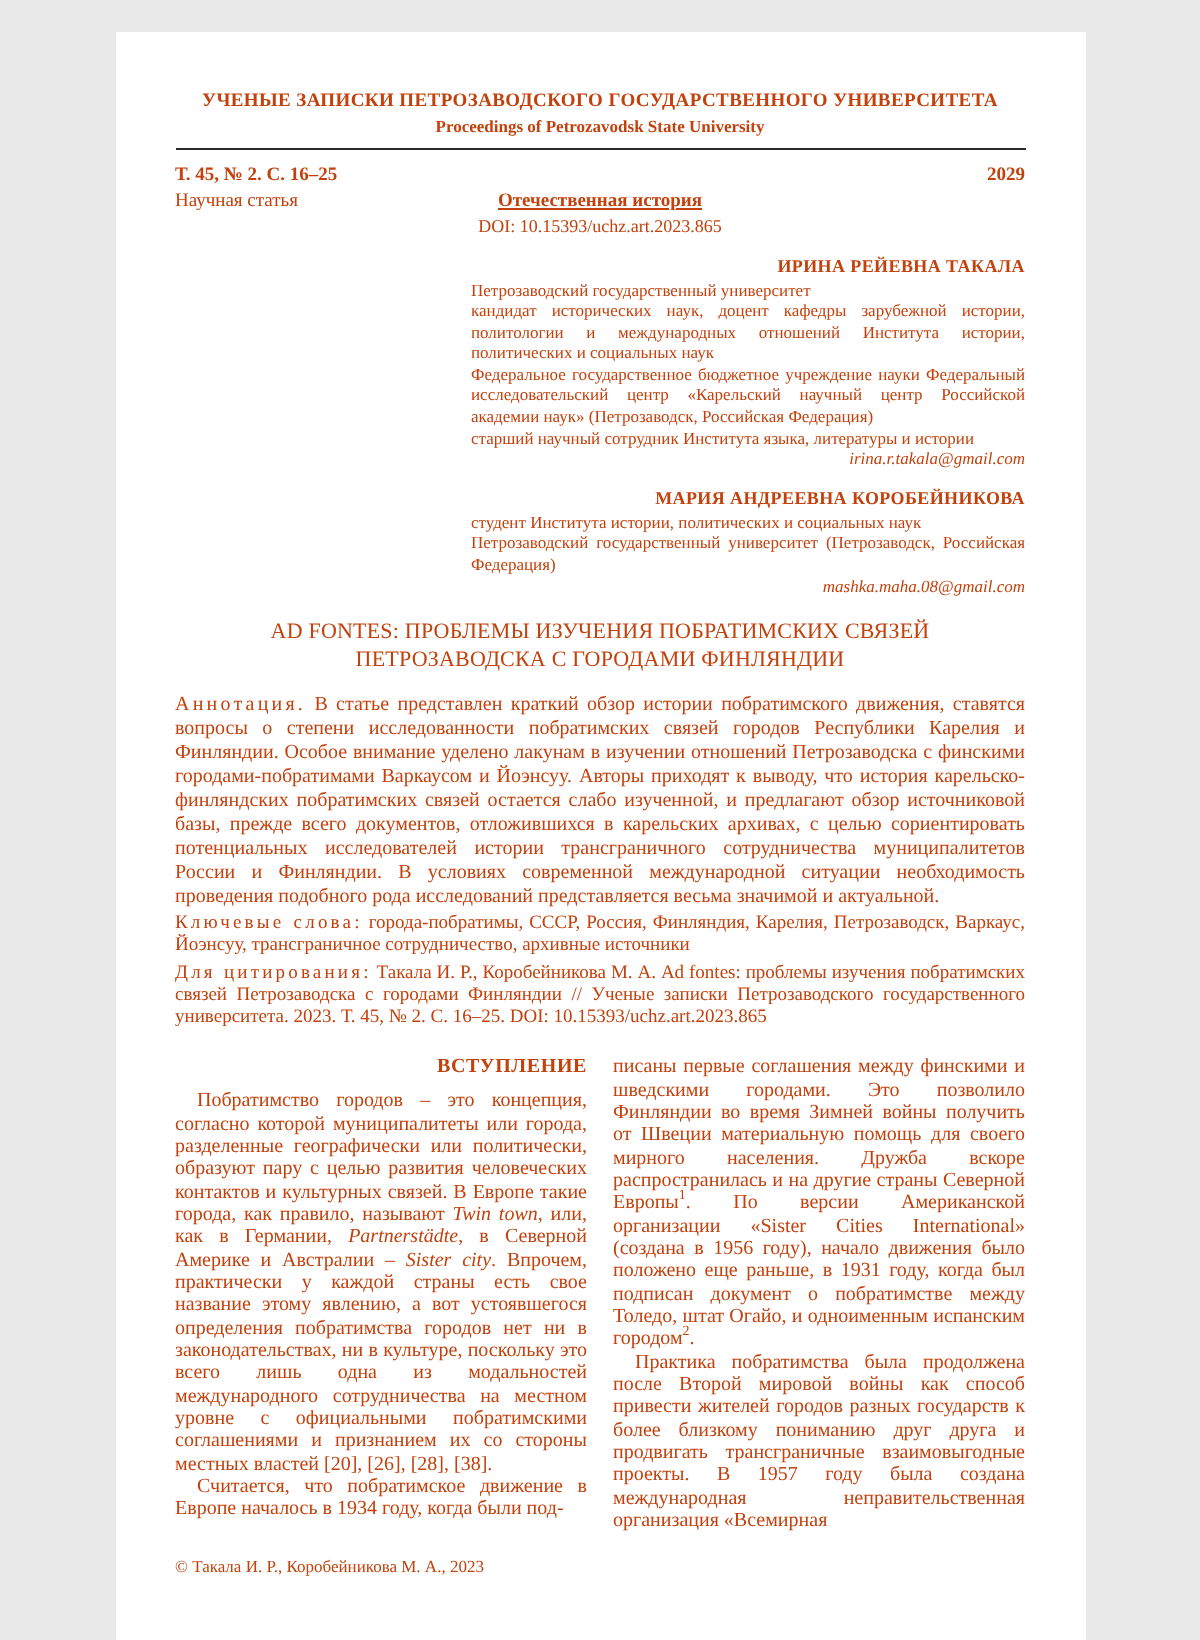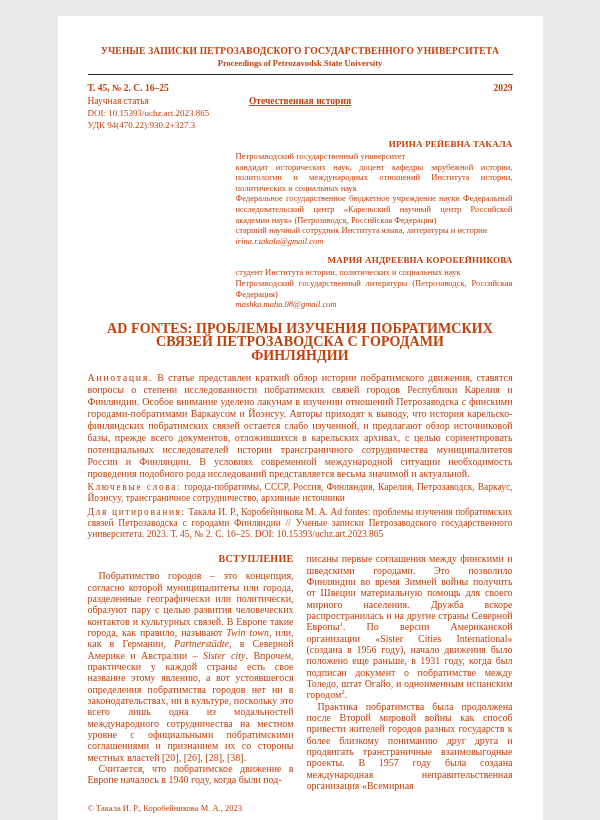--- a/index.html
+++ b/index.html
@@ -14,29 +14,29 @@
     color:#c2410c;
     -webkit-font-smoothing:antialiased;
   }
   
   .jtitle{ text-align:center;font-weight:bold;font-size:9.5px;letter-spacing:.2px; }
   .jsub{ text-align:center;font-weight:bold;font-size:8.5px;margin-top:2px; }
   .hrule{ border:none;border-top:1px solid #2a2a2a;margin:6px 0 7px 0; }
   .meta-row{ display:flex;justify-content:space-between;font-size:9.5px;font-weight:bold;line-height:12px; }
   .meta-row2{ display:grid;grid-template-columns:1fr auto 1fr;font-size:9.5px;line-height:13px;margin-top:1px; }
   .meta-row2 .mid{ font-weight:bold;text-align:center;text-decoration:underline; }
-  .doi,.udc{ font-size:9px;line-height:11.5px; }
+  .doi,.udc{ font-size:9px;line-height:11.5px;text-align:center; }
   
   .authors{ margin-top:7px;font-family:Liberation Serif, serif; }
   .author{ width:277px;margin-left:auto;margin-bottom:8px; }
   .author .aname{ font-weight:bold;font-size:9px;text-align:right;letter-spacing:.2px;line-height:12px;margin-bottom:1px; }
   .author .aline{ font-size:8.5px;line-height:10.6px;text-align:justify; }
-  .author .aemail{ font-size:8.5px;line-height:10.6px;font-style:italic; }
+  .author .aemail{ font-size:8.5px;line-height:10.6px;font-style:italic;text-align:right; }
   
-  .atitle{ text-align:center;font-weight:bold;font-size:14px;line-height:13.5px;margin:12px 18px 0 18px;letter-spacing:.1px; }
+  .atitle{ text-align:center;font-weight:normal;font-size:11px;line-height:13.5px;margin:12px 18px 0 18px;letter-spacing:.1px; }
   .abstract{ margin:10px 0 0 0;font-size:10px;line-height:12px;text-align:justify; }
   .abstract .lead{ text-indent:10px;display:inline; }
   .spaced{ letter-spacing:1.6px; }
   .kw,.cite{ margin:2px 0 0 0;font-size:9.5px;line-height:11.2px;text-align:justify; }
   
   .columns{ display:flex;gap:13px;margin-top:13px; }
   .col{ width:263px; }
   .sec-head{ font-weight:bold;font-size:10px;letter-spacing:.3px;padding-left:8px;margin:0 0 5px 0;line-height:12px;text-align:right; }
   .col p{ margin:0;font-size:10px;line-height:11.35px;text-align:justify; }
   .col p.ind{ text-indent:11px; }
@@ -55,52 +55,51 @@
   <div class="meta-row">
     <span>Т. 45, № 2. С. 16–25</span>
     <span>2029</span>
   </div>
   <div class="meta-row2">
     <span>Научная статья</span>
     <span class="mid">Отечественная история</span>
     <span></span>
   </div>
   <div class="doi">DOI: 10.15393/uchz.art.2023.865</div>
-  <div class="udc">УДК 94(470.22):930.2+327.3</div>
 
   <div class="authors">
     <div class="author">
       <div class="aname">ИРИНА РЕЙЕВНА ТАКАЛА</div>
       <div class="aline">Петрозаводский государственный университет</div>
       <div class="aline">кандидат исторических наук, доцент кафедры зарубежной истории, политологии и международных отношений Института истории, политических и социальных наук</div>
       <div class="aline">Федеральное государственное бюджетное учреждение науки Федеральный исследовательский центр «Карельский научный центр Российской академии наук» (Петрозаводск, Российская Федерация)</div>
       <div class="aline">старший научный сотрудник Института языка, литературы и истории</div>
       <div class="aemail">irina.r.takala@gmail.com</div>
     </div>
     <div class="author">
       <div class="aname">МАРИЯ АНДРЕЕВНА КОРОБЕЙНИКОВА</div>
       <div class="aline">студент Института истории, политических и социальных наук</div>
-      <div class="aline">Петрозаводский государственный литературы (Петрозаводск, Российская Федерация)</div>
+      <div class="aline">Петрозаводский государственный университет (Петрозаводск, Российская Федерация)</div>
       <div class="aemail">mashka.maha.08@gmail.com</div>
     </div>
   </div>
 
   <div class="atitle">AD FONTES: ПРОБЛЕМЫ ИЗУЧЕНИЯ ПОБРАТИМСКИХ СВЯЗЕЙ ПЕТРОЗАВОДСКА С ГОРОДАМИ ФИНЛЯНДИИ</div>
 
   <p class="abstract"><span class="spaced lead">Аннотация.</span> <span>В статье представлен краткий обзор истории побратимского движения, ставятся вопросы о степени исследованности побратимских связей городов Республики Карелия и Финляндии. Особое внимание уделено лакунам в изучении отношений Петрозаводска с финскими городами-побратимами Варкаусом и Йоэнсуу. Авторы приходят к выводу, что история карельско-финляндских побратимских связей остается слабо изученной, и предлагают обзор источниковой базы, прежде всего документов, отложившихся в карельских архивах, с целью сориентировать потенциальных исследователей истории трансграничного сотрудничества муниципалитетов России и Финляндии. В условиях современной международной ситуации необходимость проведения подобного рода исследований представляется весьма значимой и актуальной.</span></p>
 
   <p class="kw"><span class="spaced">Ключевые слова:</span> <span>города-побратимы, СССР, Россия, Финляндия, Карелия, Петрозаводск, Варкаус, Йоэнсуу, трансграничное сотрудничество, архивные источники</span></p>
 
   <p class="cite"><span class="spaced">Для цитирования:</span> <span>Такала И. Р., Коробейникова М. А. Ad fontes: проблемы изучения побратимских связей Петрозаводска с городами Финляндии // Ученые записки Петрозаводского государственного университета. 2023. Т. 45, № 2. С. 16–25. DOI: 10.15393/uchz.art.2023.865</span></p>
 
   <div class="columns">
     <div class="col">
       <div class="sec-head">ВСТУПЛЕНИЕ</div>
       <p class="ind"><span>Побратимство городов – это концепция, согласно которой муниципалитеты или города, разделенные географически или политически, образуют пару с целью развития человеческих контактов и культурных связей. В Европе такие города, как правило, называют </span><span style="font-style: italic;">Twin town</span><span>, или, как в Германии, </span><span style="font-style: italic;">Partnerstädte</span><span>, в Северной Америке и Австралии – </span><span style="font-style: italic;">Sister city</span><span>. Впрочем, практически у каждой страны есть свое название этому явлению, а вот устоявшегося определения побратимства городов нет ни в законодательствах, ни в культуре, поскольку это всего лишь одна из модальностей международного сотрудничества на местном уровне с официальными побратимскими соглашениями и признанием их со стороны местных властей [20], [26], [28], [38].</span></p>
-      <p class="ind"><span>Считается, что побратимское движение в Европе началось в 1940 году, когда были под-</span></p>
+      <p class="ind"><span>Считается, что побратимское движение в Европе началось в 1934 году, когда были под-</span></p>
       <div class="copyright">© Такала И. Р., Коробейникова М. А., 2023</div>
     </div>
     <div class="col">
       <p><span>писаны первые соглашения между финскими и шведскими городами. Это позволило Финляндии во время Зимней войны получить от Швеции материальную помощь для своего мирного населения. Дружба вскоре распространилась и на другие страны Северной Европы</span><sup>1</sup><span>. По версии Американской организации «Sister Cities International» (создана в 1956 году), начало движения было положено еще раньше, в 1931 году, когда был подписан документ о побратимстве между Толедо, штат Огайо, и одноименным испанским городом</span><sup>2</sup><span>.</span></p>
       <p class="ind"><span>Практика побратимства была продолжена после Второй мировой войны как способ привести жителей городов разных государств к более близкому пониманию друг друга и продвигать трансграничные взаимовыгодные проекты. В 1957 году была создана международная неправительственная организация «Всемирная</span></p>
     </div>
   </div>
 
 </div>
 

